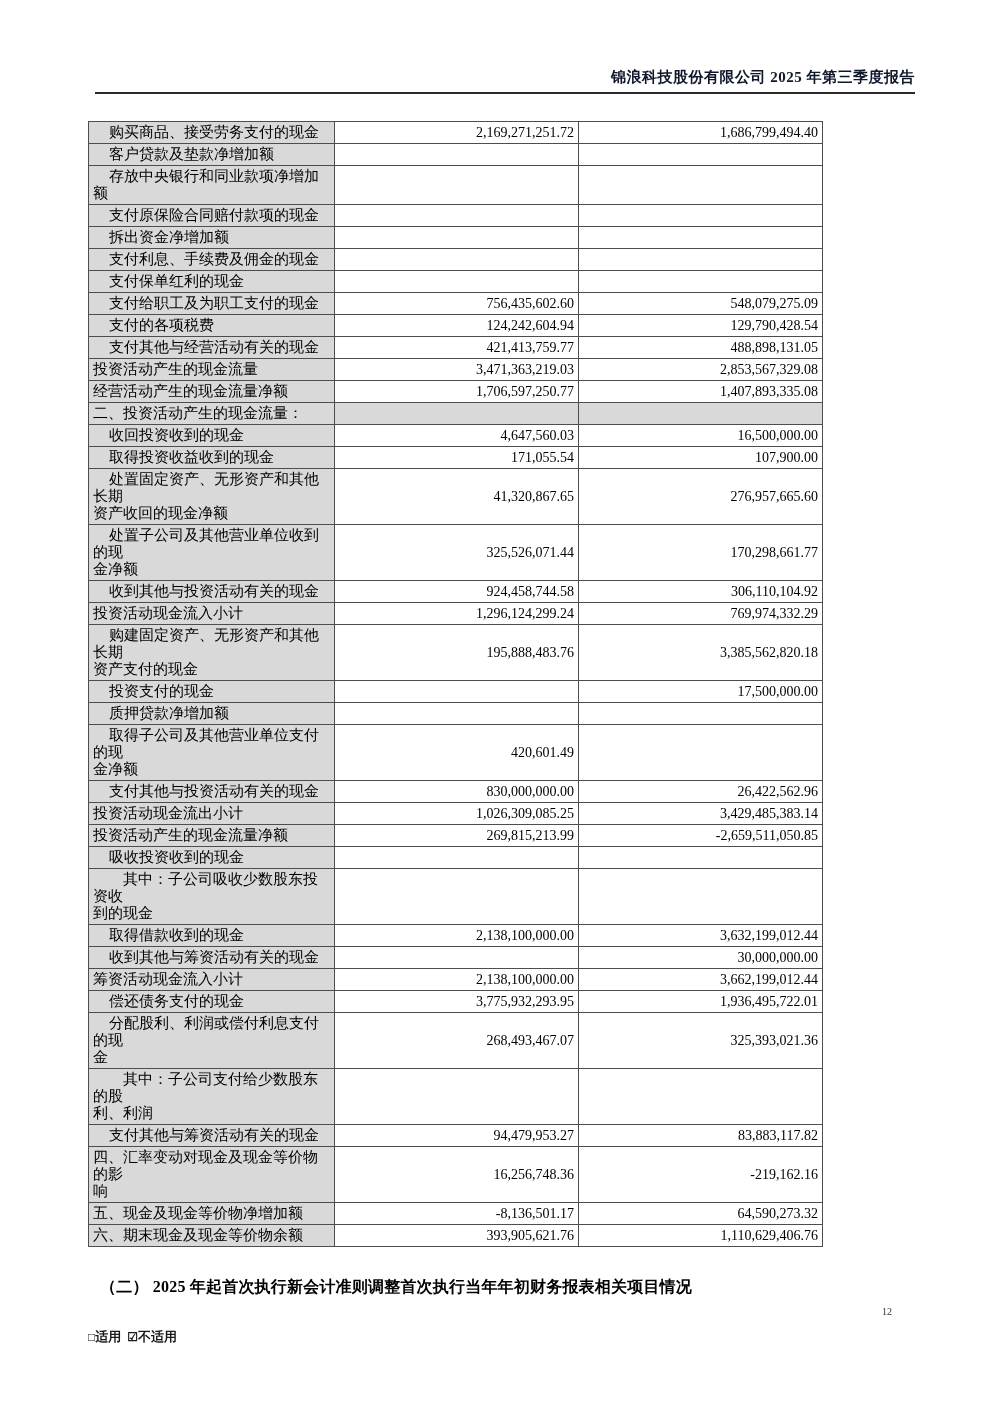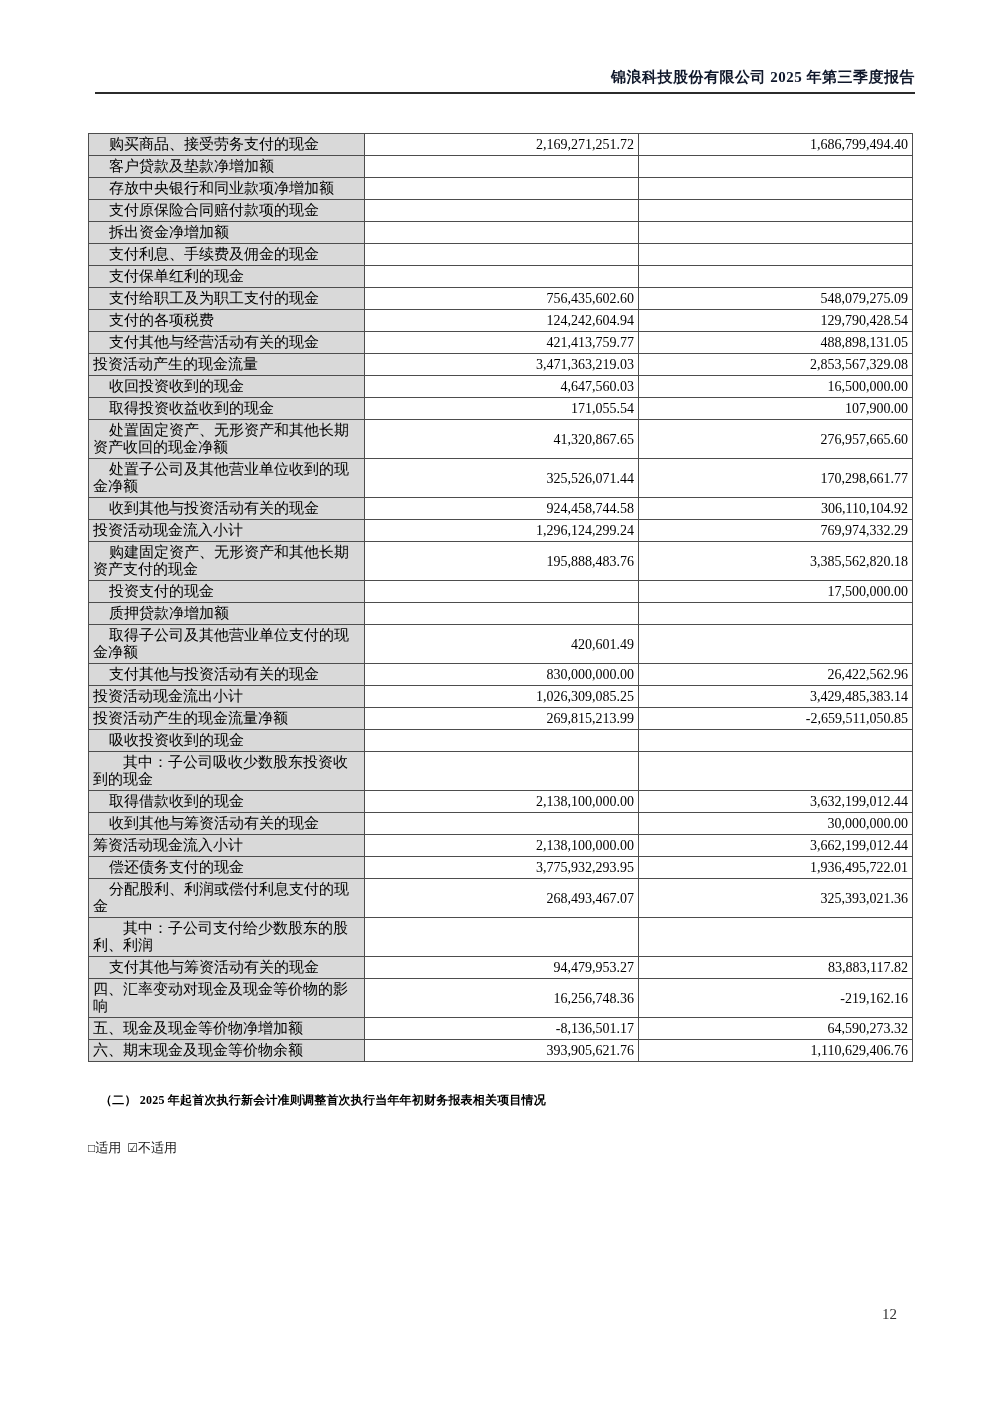--- a/index.html
+++ b/index.html
@@ -10,21 +10,21 @@
   }
   .page-header{
     position:absolute;top:68px;left:0;right:85px;
     text-align:right;font-size:15px;font-weight:bold;color:#0f172a;
     letter-spacing:0.5px;
   }
   .header-rule{
     position:absolute;top:92px;left:95px;right:85px;height:0;
     border-top:2px solid #2b2b2b;
   }
-  .content{position:absolute;top:133px;left:88px;width:825px;}
+  .content{position:absolute;top:121px;left:88px;width:735px;}
   table.fin{
     border-collapse:collapse;width:100%;table-layout:fixed;
   }
   table.fin td{
     border:1px solid #4d4d4d;
     padding:2px 4px;
     line-height:17px;
     vertical-align:middle;
     overflow:hidden;
   }
@@ -42,35 +42,36 @@
     font-size:14px;
     padding-right:8px;
   }
   tr.section td{background:#d9d9d9;}
   td.lbl.item{text-indent:16px;}
   td.lbl.sub{text-indent:30px;}
   td.lbl.add{text-indent:28px;}
   td.lbl.total,td.lbl.section{text-indent:0;}
   .section-heading{
     margin:30px 0 0 12px;
-    font-size:12px;
+    font-size:16px;
     font-weight:bold;
     color:#000;
     letter-spacing:0.2px;
   }
   .applicability{
     margin:30px 0 0 0;
     font-size:13px;
     color:#1a1a1a;
+    font-weight:bold;
   }
   .applicability .box{font-size:12px;}
   .applicability .opt{margin-right:6px;}
   .page-number{
     position:absolute;top:1306px;left:882px;
-    font-size:15px;color:#333;
+    font-size:10px;color:#333;
   }
 </style>
 </head>
 <body>
 
 <div class="page-header">锦浪科技股份有限公司 2025 年第三季度报告</div>
 <div class="header-rule"></div>
 
 <div class="content">
 
@@ -123,20 +124,30 @@
         </tr>
         <tr>
           <td class="lbl item">支付其他与经营活动有关的现金</td>
           <td class="val">421,413,759.77</td>
           <td class="val">488,898,131.05</td>
         </tr>
         <tr>
           <td class="lbl total">投资活动产生的现金流量</td>
           <td class="val">3,471,363,219.03</td>
           <td class="val">2,853,567,329.08</td>
+        </tr>
+        <tr>
+          <td class="lbl total">经营活动产生的现金流量净额</td>
+          <td class="val">1,706,597,250.77</td>
+          <td class="val">1,407,893,335.08</td>
+        </tr>
+        <tr class="section">
+          <td class="lbl section">二、投资活动产生的现金流量：</td>
+          <td class="val"></td>
+          <td class="val"></td>
         </tr>
         <tr>
           <td class="lbl item">收回投资收到的现金</td>
           <td class="val">4,647,560.03</td>
           <td class="val">16,500,000.00</td>
         </tr>
         <tr>
           <td class="lbl item">取得投资收益收到的现金</td>
           <td class="val">171,055.54</td>
           <td class="val">107,900.00</td>

